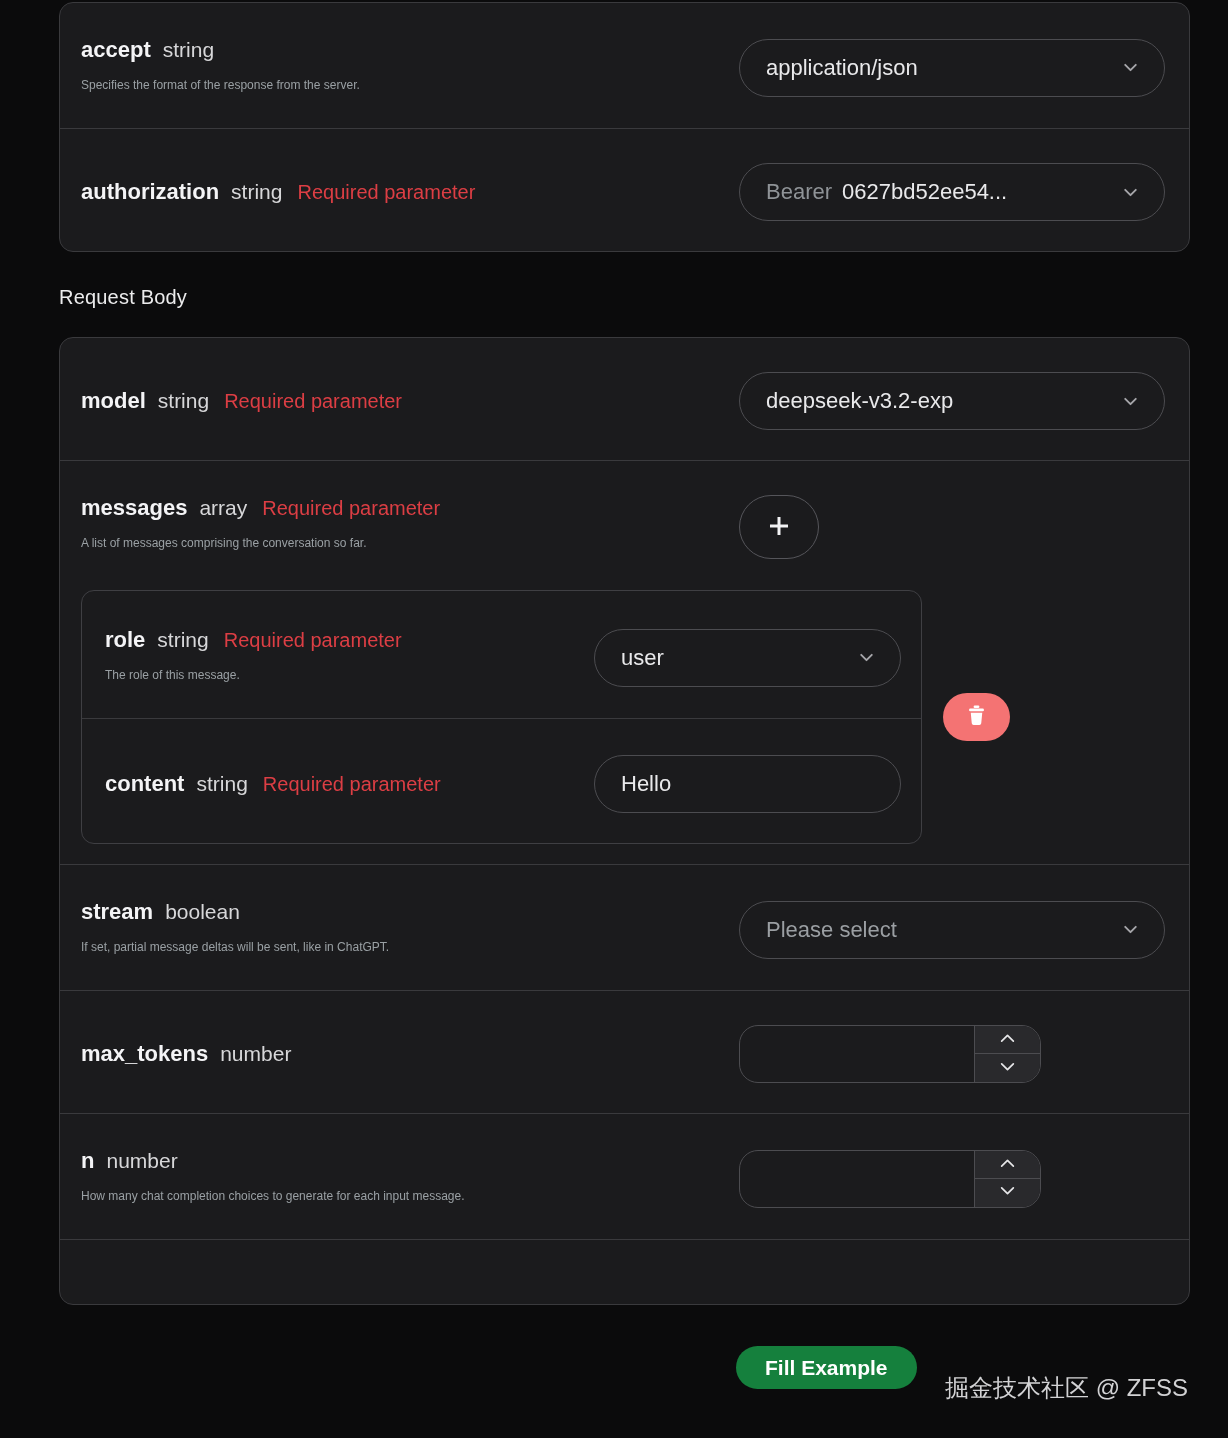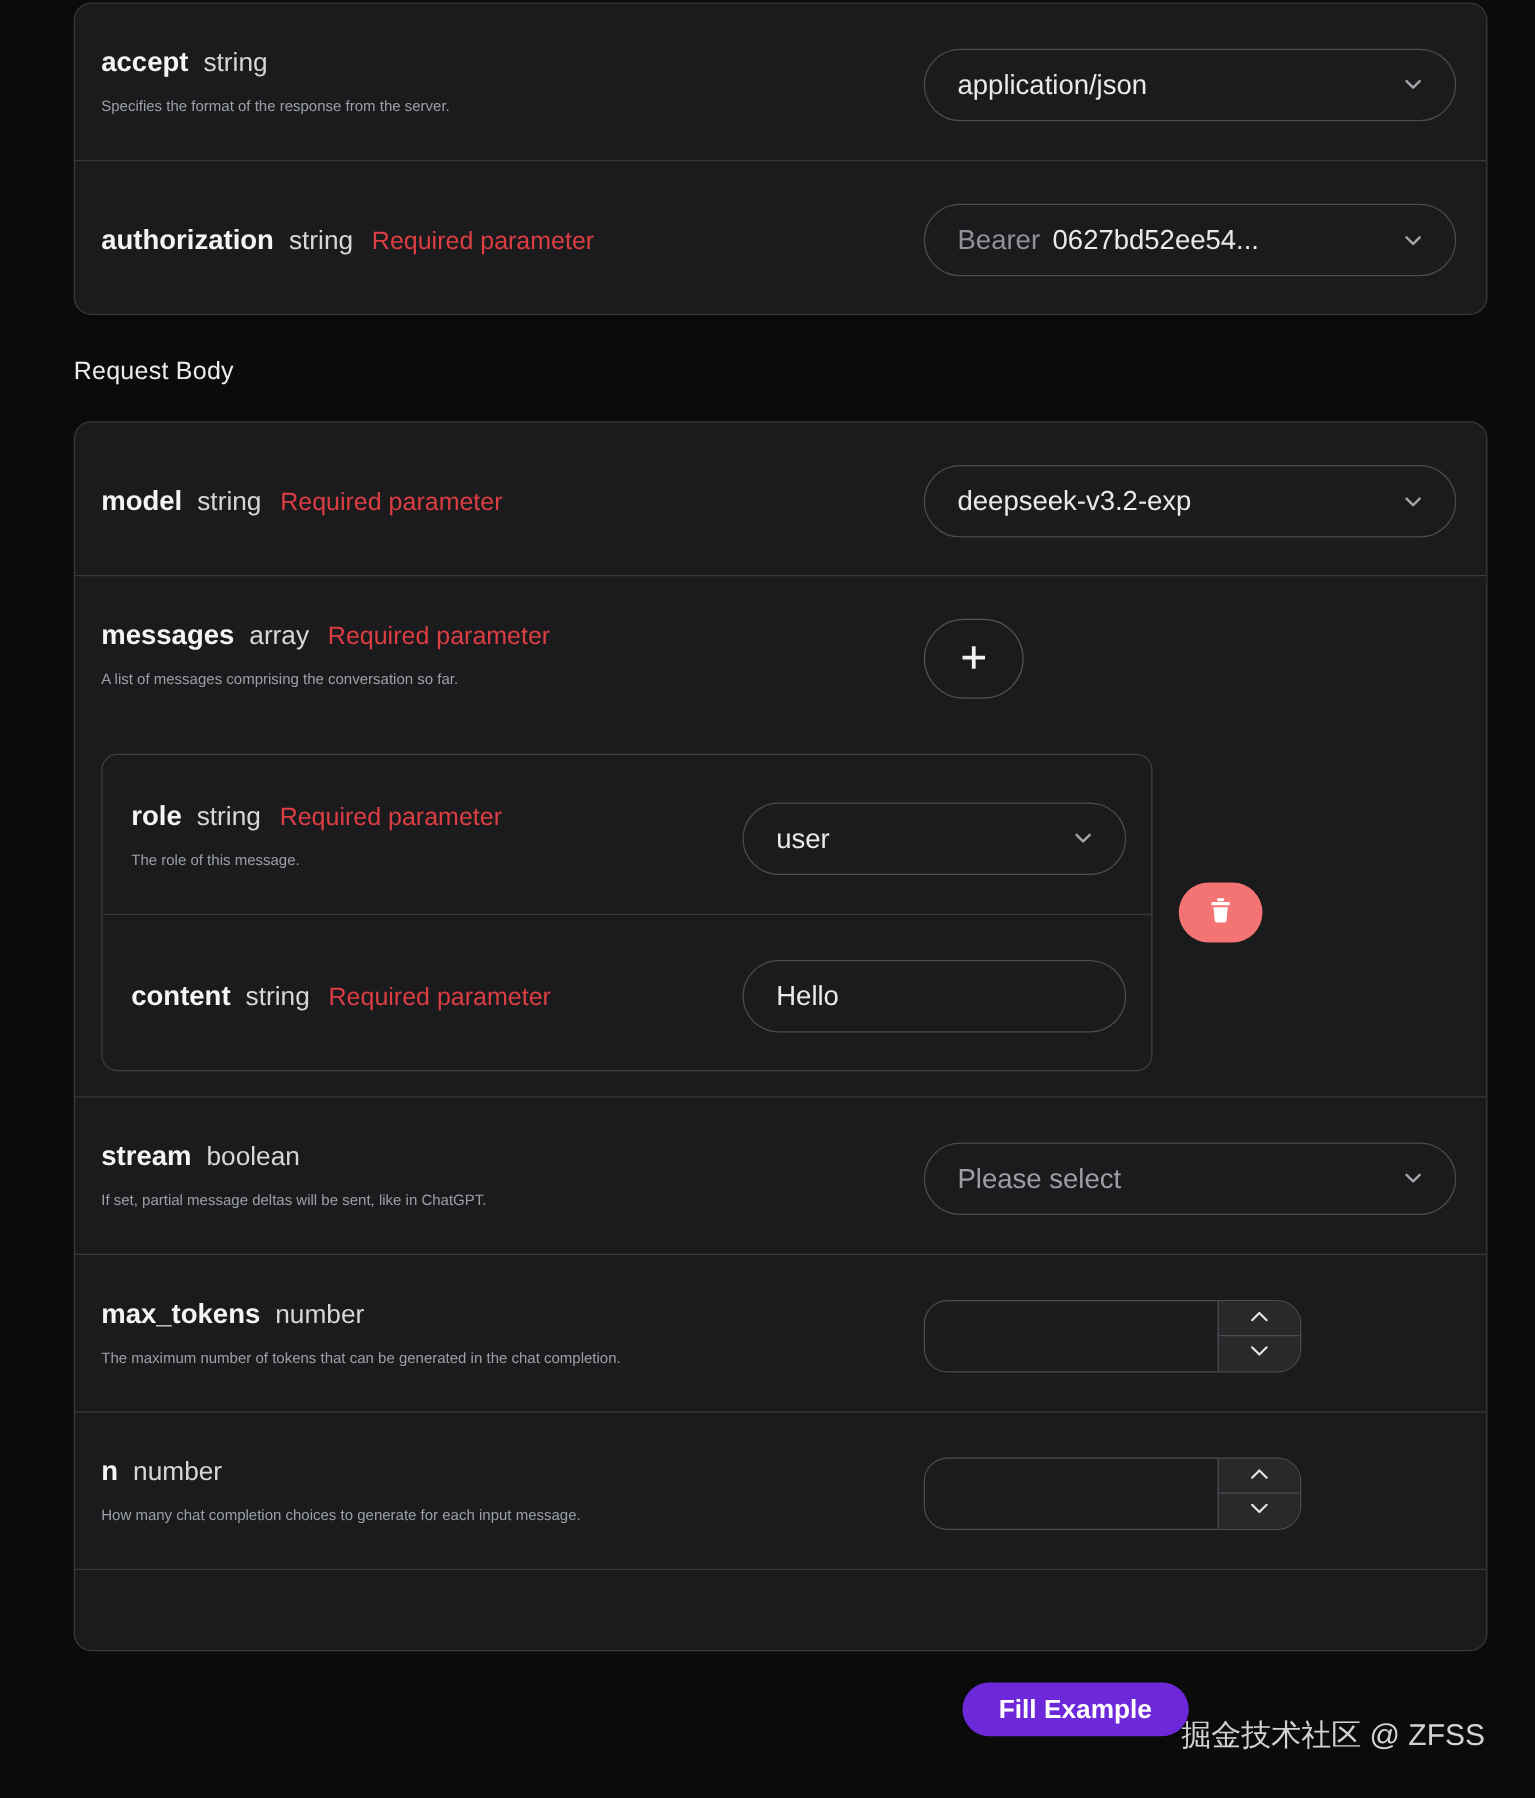--- a/index.html
+++ b/index.html
@@ -72,21 +72,21 @@
   
   .messages-row { display:block; padding:34px 24px 20px 21px; }
   .msg-header { display:flex; align-items:flex-start; justify-content:center; }
   .add-col { flex:0 0 426px; display:flex; justify-content:flex-start; padding-top:0; }
   .add-btn {
     width:80px; height:64px;
     border:1.5px solid #55555a; border-radius:32px;
     background:transparent; cursor:pointer;
     display:flex; align-items:center; justify-content:center;
   }
-  .msg-body { display:flex; align-items:center; margin-top:44px; }
+  .msg-body { display:flex; align-items:center; margin-top:31px; }
 
   .nested {
     width:841px;
     background:#1b1b1d;
     border:1.5px solid #3f3f43;
     border-radius:13px;
   }
   .nested .nrow {
     display:flex; align-items:center; justify-content:space-between;
     padding:36px 20px 30px 23px;
@@ -124,24 +124,24 @@
   }
   .step {
     flex:1 1 50%;
     display:flex; align-items:center; justify-content:center;
     background:transparent; border:none; cursor:pointer;
   }
   .step.up { border-bottom:1px solid #4c4c50; }
 
   
   .fill-example-btn {
-    position:absolute; left:770px; top:1346px;
+    position:absolute; left:736px; top:1346px;
     height:43px; padding:0 29px;
     border:none; border-radius:22px;
-    background:#6d28d9; color:#fff;
+    background:#15803d; color:#fff;
     font-size:21px; font-weight:700;
     font-family:"Liberation Sans","DejaVu Sans",sans-serif;
     cursor:pointer;
   }
   .watermark {
     position:absolute; left:945px; top:1372px;
     font-size:24px; color:#d2d2d4;
     white-space:nowrap;
   }
 </style>
@@ -308,21 +308,20 @@
         </div>
       </div>
     </div>
 
     <div class="row">
       <div class="param-left">
         <div class="param-head">
           <span class="param-name">max_tokens</span>
           <span class="param-type">number</span>
         </div>
-        <div class="param-desc wrap">The maximum number of tokens that can be generated in the chat completion.</div>
       </div>
       <div class="ctrl-col">
         <div class="num-ctrl">
           <input class="num-input" type="text" value="" style="">
           <div class="stepper">
             <button class="step up">
               <span>
                 <svg width="17" height="12" viewBox="0 0 16 11">
                     <path d="M2.5 8.5L8 3l5.5 5.5" stroke="#e6e6e8" stroke-width="1.6" fill="none" stroke-linecap="round" stroke-linejoin="round"></path>
                   </svg>

